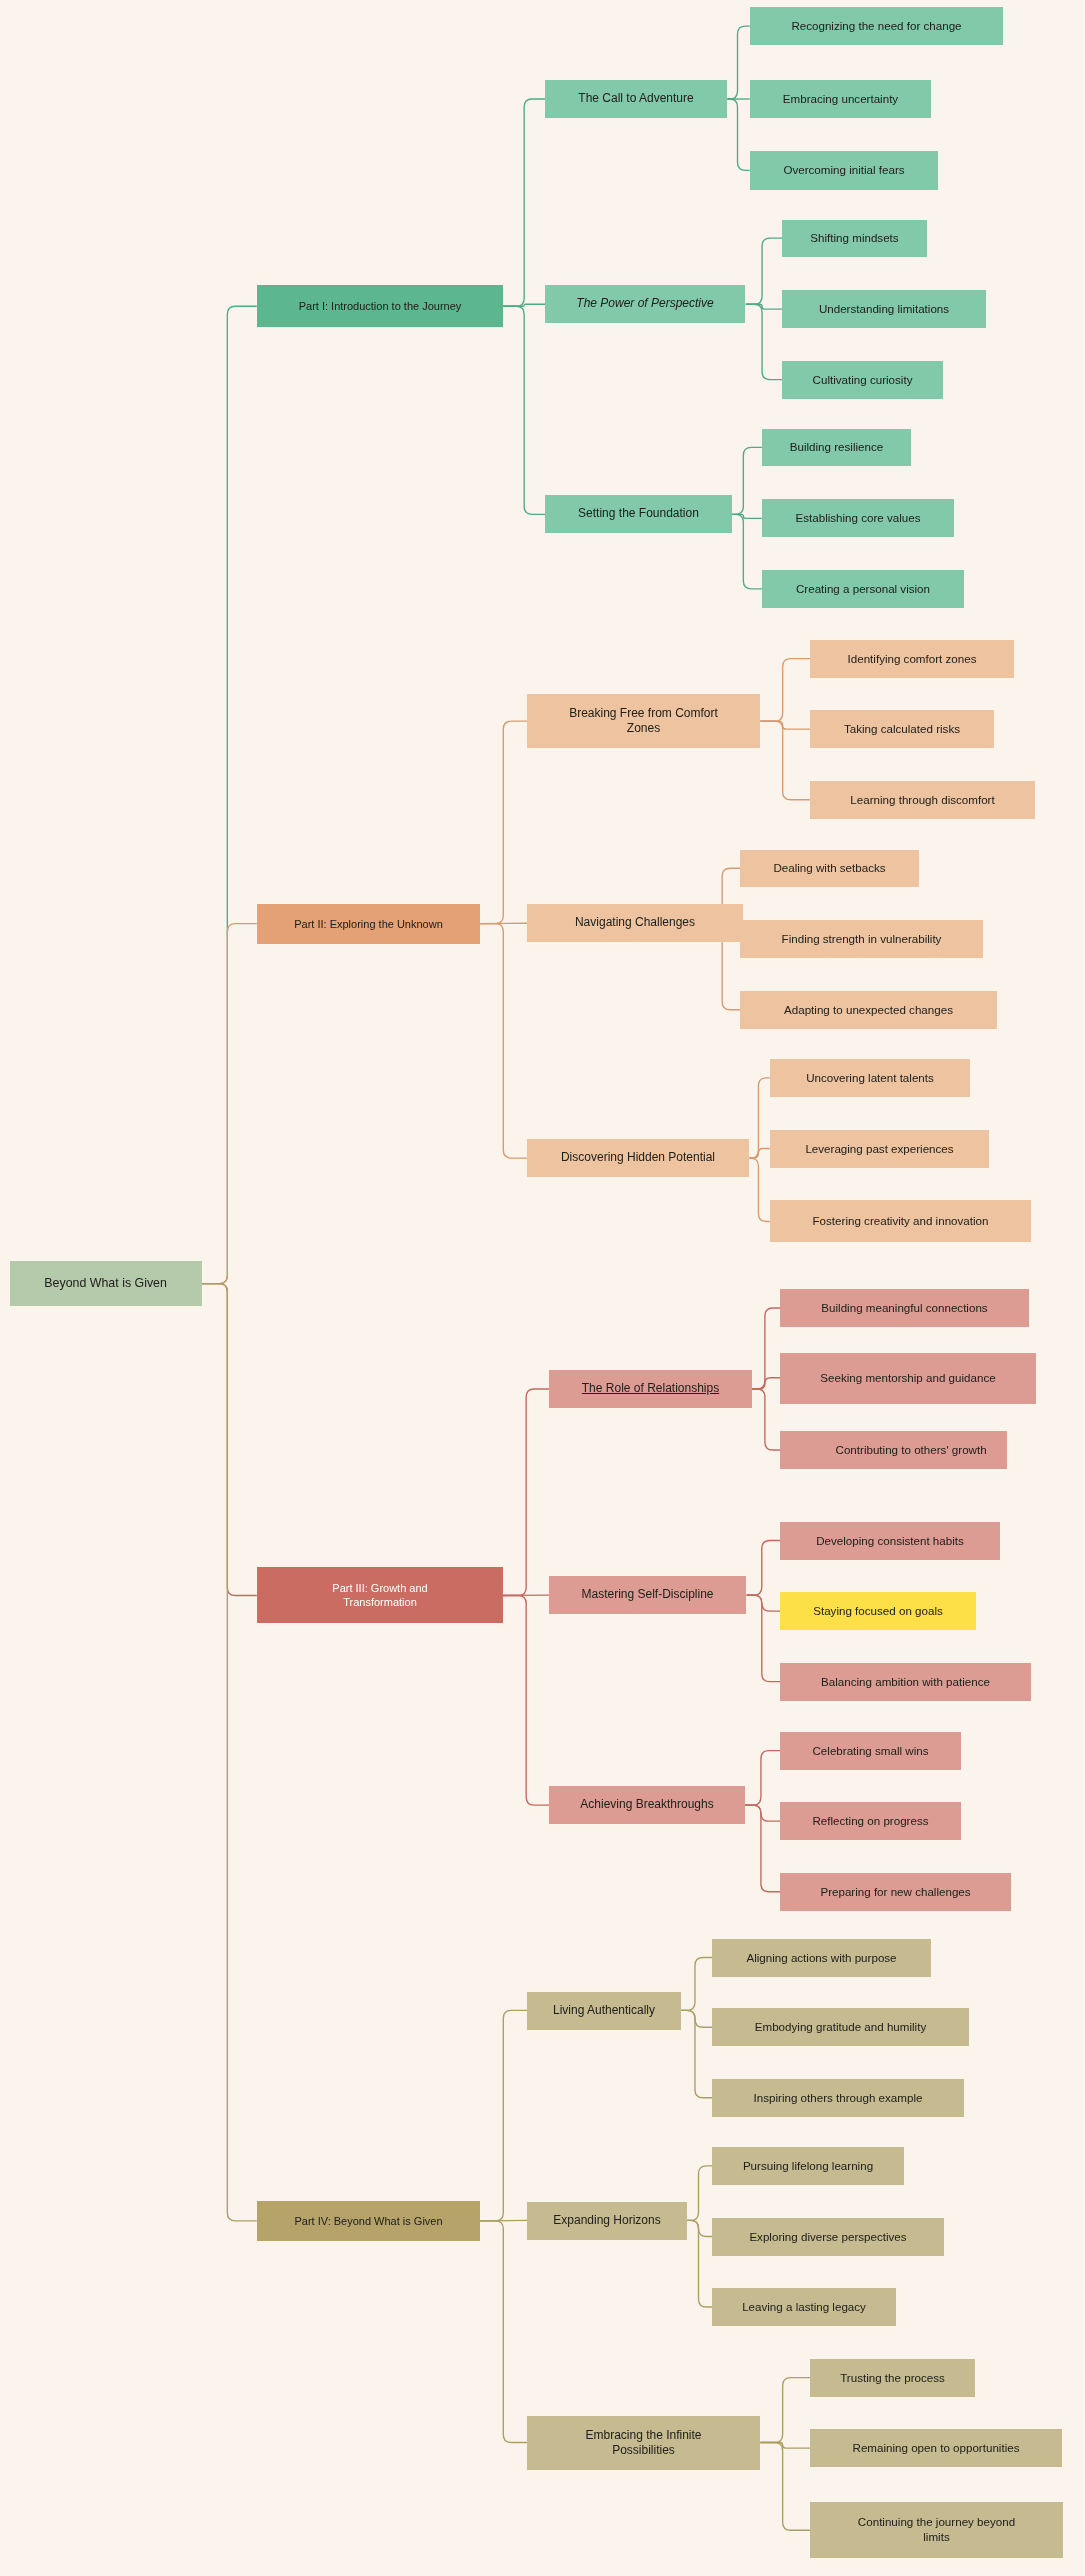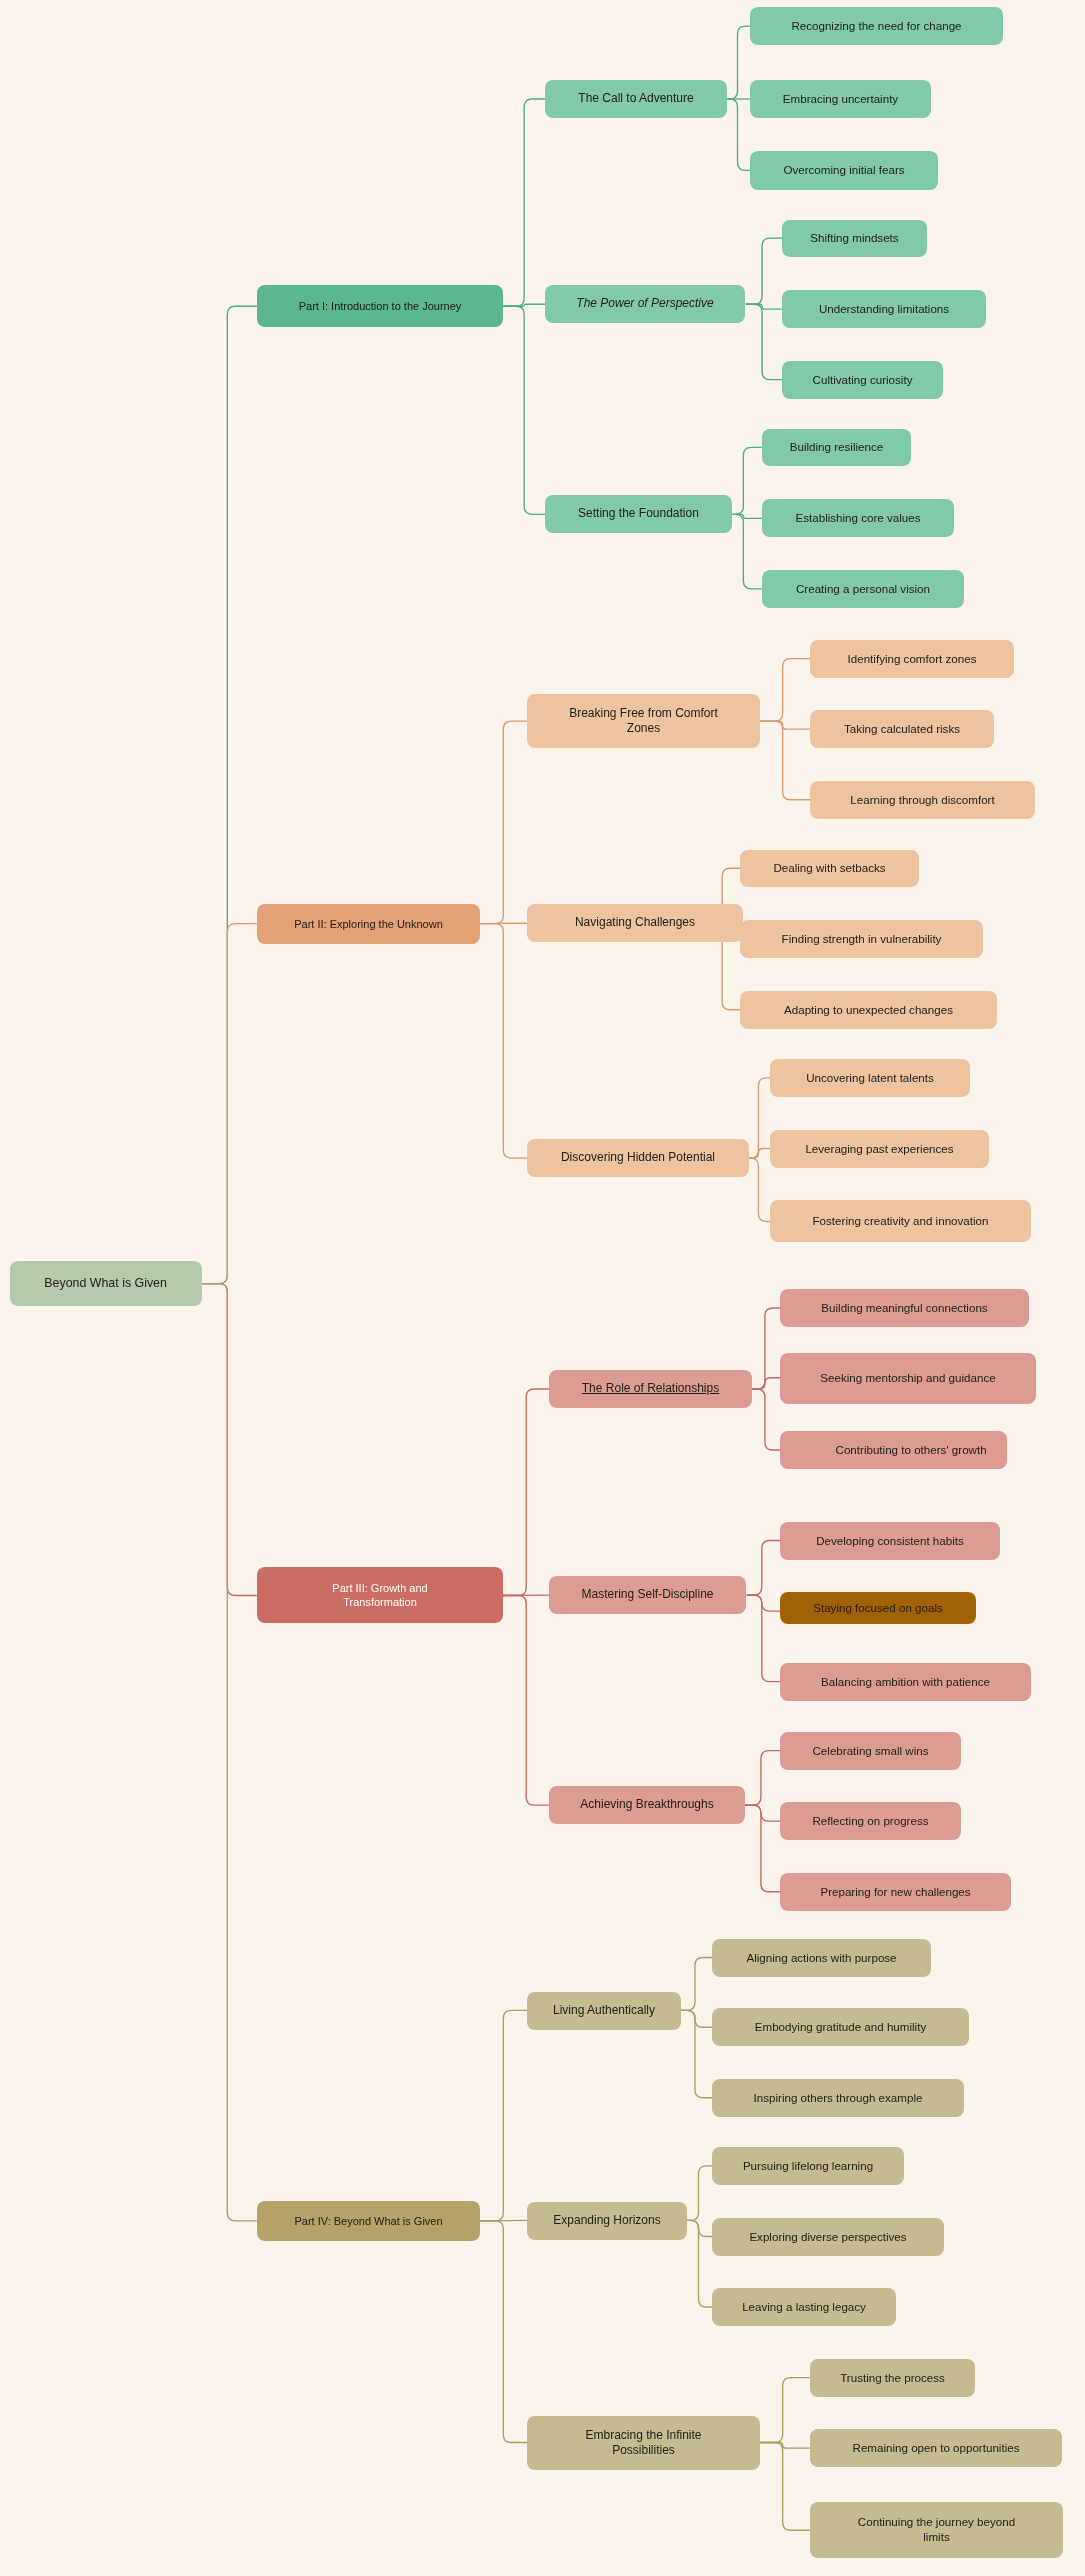--- a/index.html
+++ b/index.html
@@ -7,21 +7,21 @@
     width:1086px;height:2576px;
     background:#faf4ec;
     font-family:"Liberation Sans","DejaVu Sans",sans-serif;
     overflow:hidden;position:relative;
   }
   #canvas{position:absolute;inset:0;width:1086px;height:2576px;}
   #edges{position:absolute;left:0;top:0;width:1086px;height:2576px;pointer-events:none;}
   .node{
     position:absolute;
     box-sizing:border-box;
-    border-radius:8px;
+    border-radius:0;
     display:flex;align-items:center;justify-content:center;
     text-align:center;
     color:#20211c;
     line-height:1.28;
     padding:0 8.8px;
     white-space:pre-line;
   }
   .root  {font-size:12.4px;}
   .lvl1  {font-size:11px;}
   .lvl2  {font-size:12px;}
@@ -116,21 +116,21 @@
       <div class="node lvl3" style="left: 770px; top: 1130px; width: 219px; height: 38px; background: rgb(238, 195, 160);">Leveraging past experiences</div>
       <div class="node lvl3" style="left: 770px; top: 1200px; width: 261px; height: 42px; background: rgb(238, 195, 160);">Fostering creativity and innovation</div>
       <div class="node lvl1 white-text" style="left: 257px; top: 1567px; width: 246px; height: 56px; background: rgb(203, 108, 99);">Part III: Growth and
 Transformation</div>
       <div class="node lvl2" style="left: 549px; top: 1370px; width: 203px; height: 38px; background: rgb(220, 156, 147); text-decoration: underline;">The Role of Relationships</div>
       <div class="node lvl3" style="left: 780px; top: 1289px; width: 249px; height: 38px; background: rgb(220, 156, 147);">Building meaningful connections</div>
       <div class="node lvl3" style="left: 780px; top: 1353px; width: 256px; height: 51px; background: rgb(220, 156, 147);">Seeking mentorship and guidance</div>
       <div class="node lvl3" style="left: 780px; top: 1431px; width: 227px; height: 38px; background: rgb(220, 156, 147); padding-left: 44px;">Contributing to others' growth</div>
       <div class="node lvl2" style="left: 549px; top: 1576px; width: 197px; height: 38px; background: rgb(220, 156, 147);">Mastering Self-Discipline</div>
       <div class="node lvl3" style="left: 780px; top: 1522px; width: 220px; height: 38px; background: rgb(220, 156, 147);">Developing consistent habits</div>
-      <div class="node lvl3" style="left: 780px; top: 1592px; width: 196px; height: 32px; background: #a16207;">Staying focused on goals</div>
+      <div class="node lvl3" style="left: 780px; top: 1592px; width: 196px; height: 38px; background: #fde047;">Staying focused on goals</div>
       <div class="node lvl3" style="left: 780px; top: 1663px; width: 251px; height: 38px; background: rgb(220, 156, 147);">Balancing ambition with patience</div>
       <div class="node lvl2" style="left: 549px; top: 1786px; width: 196px; height: 38px; background: rgb(220, 156, 147);">Achieving Breakthroughs</div>
       <div class="node lvl3" style="left: 780px; top: 1732px; width: 181px; height: 38px; background: rgb(220, 156, 147);">Celebrating small wins</div>
       <div class="node lvl3" style="left: 780px; top: 1802px; width: 181px; height: 38px; background: rgb(220, 156, 147);">Reflecting on progress</div>
       <div class="node lvl3" style="left: 780px; top: 1873px; width: 231px; height: 38px; background: rgb(220, 156, 147);">Preparing for new challenges</div>
       <div class="node lvl1" style="left: 257px; top: 2201px; width: 223px; height: 40px; background: rgb(181, 163, 105);">Part IV: Beyond What is Given</div>
       <div class="node lvl2" style="left: 527px; top: 1992px; width: 154px; height: 38px; background: rgb(197, 186, 144);">Living Authentically</div>
       <div class="node lvl3" style="left: 712px; top: 1939px; width: 219px; height: 38px; background: rgb(197, 186, 144);">Aligning actions with purpose</div>
       <div class="node lvl3" style="left: 712px; top: 2008px; width: 257px; height: 38px; background: rgb(197, 186, 144);">Embodying gratitude and humility</div>
       <div class="node lvl3" style="left: 712px; top: 2079px; width: 252px; height: 38px; background: rgb(197, 186, 144);">Inspiring others through example</div>

